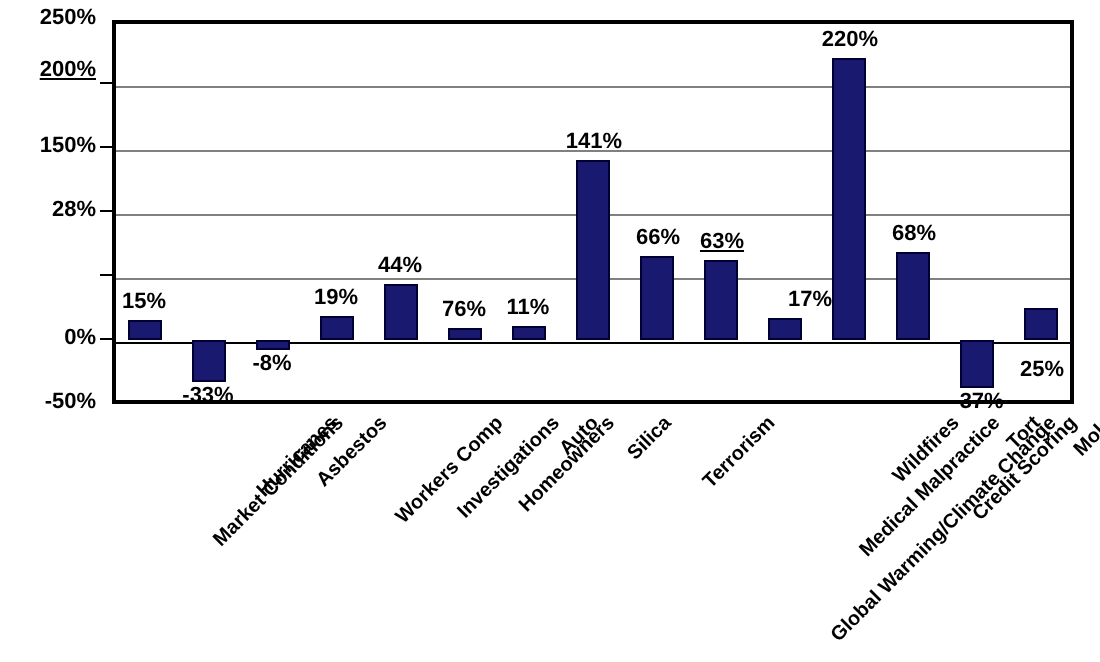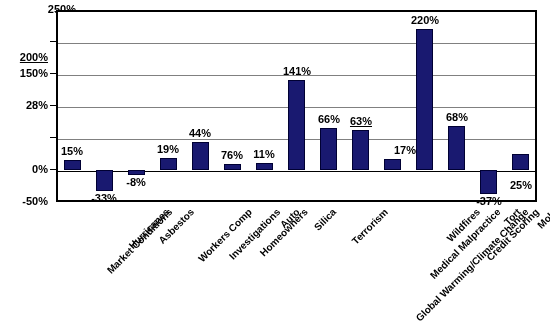--- a/index.html
+++ b/index.html
@@ -99,22 +99,22 @@
     text-align: right;
     line-height: 1;
   }
 </style>
 </head>
 <body>
 
 <div id="chart-root">
 
   <div id="y-axis">
-      <div class="y-tick-label" style="left: 0px; right: auto; width: 48px; top: 4px; padding-left: 28px;">250%</div>
-      <div class="y-tick-label" style="left: 0px; right: auto; width: 48px; top: 52px; text-decoration: underline;">200%</div>
+      <div class="y-tick-label" style="left: 0px; right: auto; width: 48px; top: 4px;">250%</div>
+      <div class="y-tick-label" style="left: 0px; right: auto; width: 48px; top: 30px; text-decoration: underline;">200%</div>
       <div class="y-tick-mark" style="top: 41px;"></div>
       <div class="y-tick-label" style="left: 0px; right: auto; width: 48px; top: 68px;">150%</div>
       <div class="y-tick-mark" style="top: 73px;"></div>
       <div class="y-tick-label" style="left: 0px; right: auto; width: 48px; top: 100px;">28%</div>
       <div class="y-tick-mark" style="top: 105px;"></div>
       <div class="y-tick-label" style="left: 0px; right: auto; width: 48px; top: 132px; padding-left: 48px;">50%</div>
       <div class="y-tick-mark" style="top: 137px;"></div>
       <div class="y-tick-label" style="left: 0px; right: auto; width: 48px; top: 164px;">0%</div>
       <div class="y-tick-label" style="left: 0px; right: auto; width: 48px; top: 196px;">-50%</div>
       <div class="y-tick-mark" style="top: 169px;"></div>

